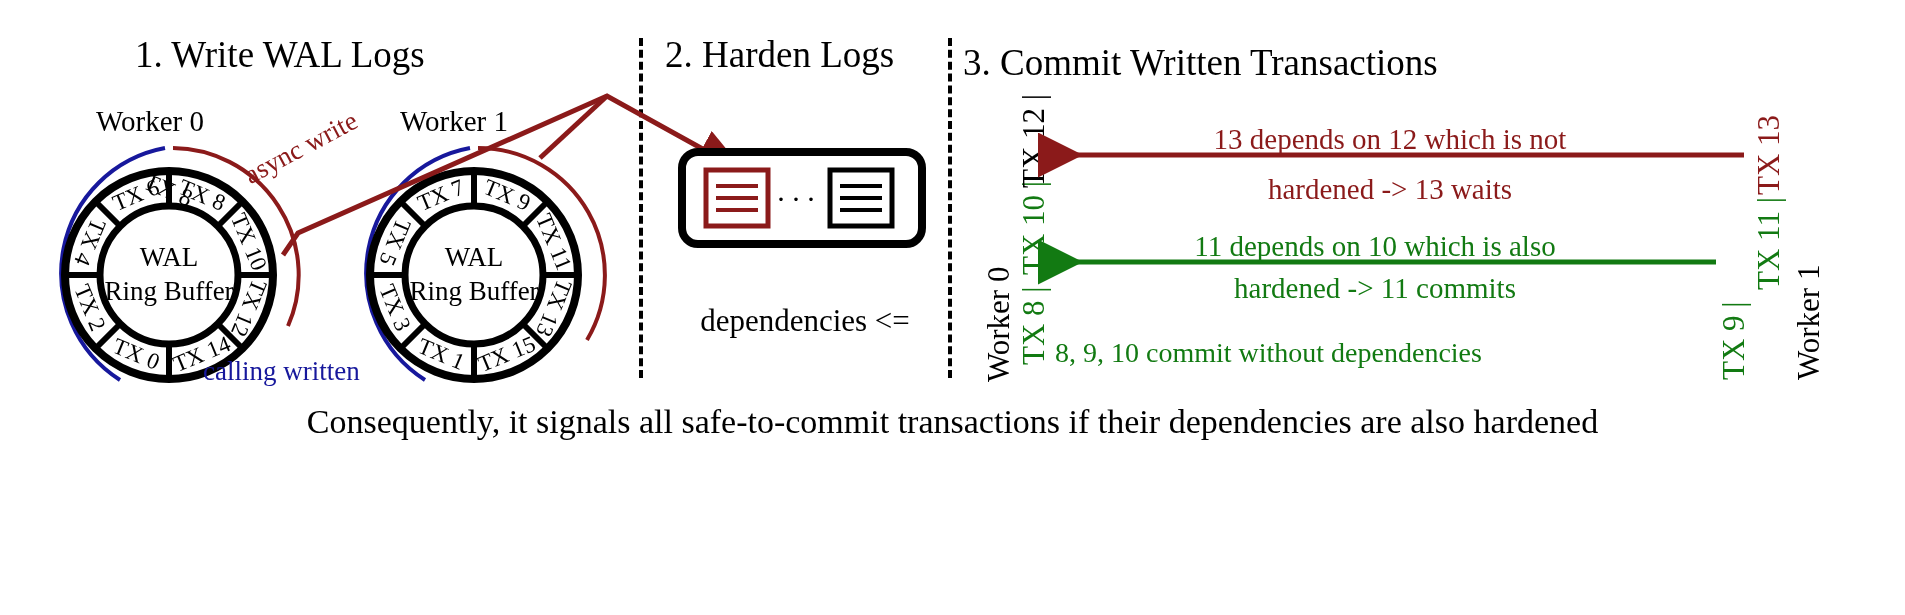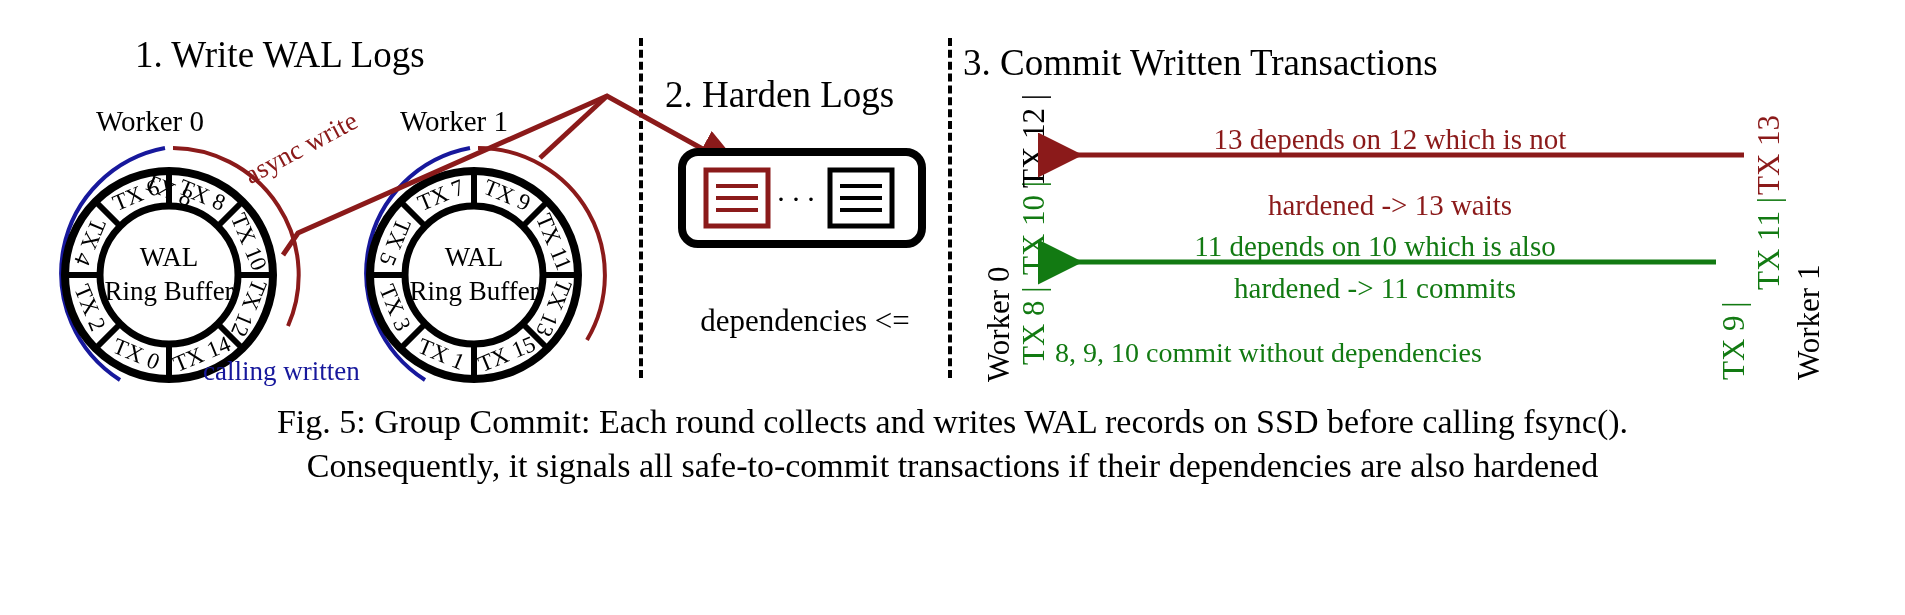--- a/index.html
+++ b/index.html
@@ -62,21 +62,21 @@
   #caption div { white-space: nowrap; }
 
   svg { overflow: visible; }
 </style>
 </head>
 <body>
 
 <div id="figure">
 
   <div class="abs panel-title" style="left:135px; top:36px;">1. Write WAL Logs</div>
-  <div class="abs panel-title" style="left:665px; top:36px;margin-top:40px;">2. Harden Logs</div>
+  <div class="abs panel-title" style="left:665px; top:36px;">2. Harden Logs</div>
   <div class="abs panel-title" style="left:963px; top:36px;margin-top:8px;">3. Commit Written Transactions</div>
 
   <div class="abs vsep" style="left:639px; top:38px;"></div>
   <div class="abs vsep" style="left:948px; top:38px;"></div>
 
   <div class="abs lbl" style="left:96px; top:107px;">Worker 0</div>
 
   <div class="abs lbl" style="left:400px; top:107px;">Worker 1</div>
 
   <svg class="abs" style="left:20px; top:130px;" width="310" height="275" viewBox="0 0 310 275">
@@ -263,28 +263,27 @@
       <marker id="arwGreen" markerWidth="9" markerHeight="9" refX="8" refY="4.5" orient="auto">
         <path d="M9,0 L0,4.5 L9,9 Z" fill="#127a12"></path>
       </marker>
     </defs>
     <line x1="1744" y1="155" x2="1043" y2="155" stroke="#8b1a1a" stroke-width="5" marker-end="url(#arwRed)"></line>
     <line x1="1716" y1="262" x2="1043" y2="262" stroke="#127a12" stroke-width="5" marker-end="url(#arwGreen)"></line>
   </svg>
 
   <div class="abs ctr red" style="left:1060px; top:118px; width:660px; font-size:29px; line-height:1.45;">
     <div>13 depends on 12 which is not</div>
-    <div style="margin-top:24px;text-align:center;">hardened -&gt; 13 waits</div>
+    <div style="margin-top:8px;text-align:center;">hardened -&gt; 13 waits</div>
   </div>
 
   <div class="abs ctr green" style="left:1060px; top:225px; width:630px; font-size:29px; line-height:1.45;">
     <div>11 depends on 10 which is also</div>
     <div style="">hardened -&gt; 11 commits</div>
   </div>
 
   <div class="abs green" style="left:1055px; top:337px; font-size:28px;">8, 9, 10 commit without dependencies</div>
 
   <div id="caption">
-    <div>Fig. 5: Group Commit: Each round collects and writes WAL records on SSD before calling fsync().</div>
     <div>Consequently, it signals all safe-to-commit transactions if their dependencies are also hardened</div>
   </div>
 
 </div>
 
 </body></html>

